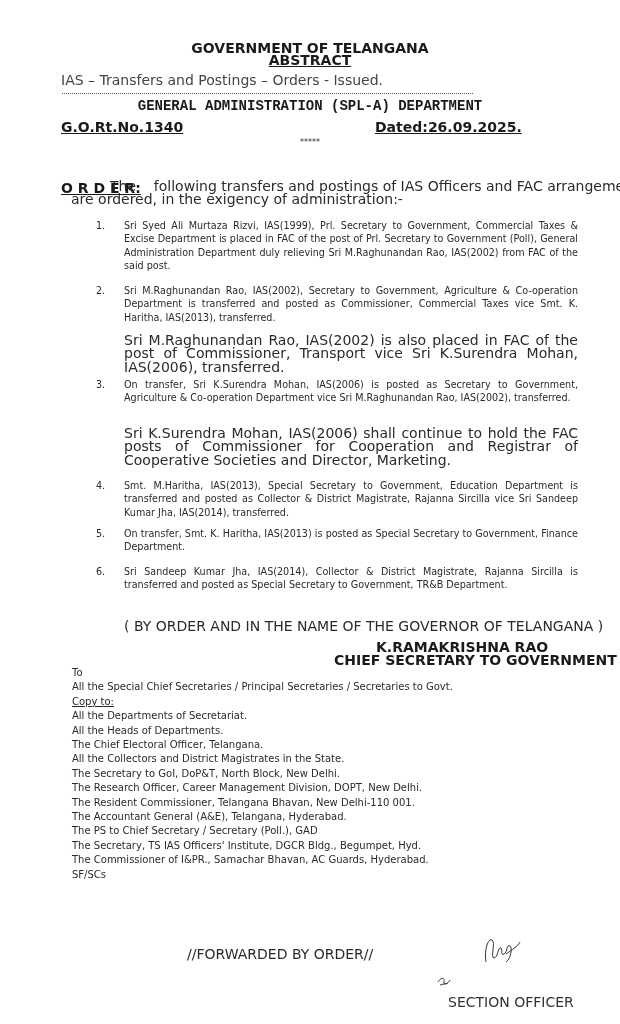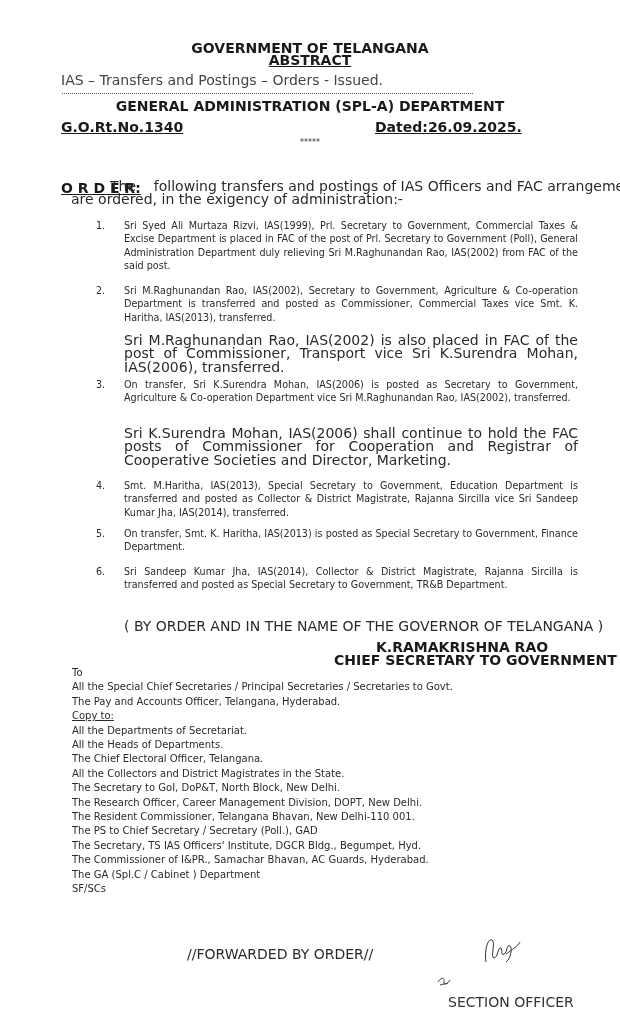--- a/index.html
+++ b/index.html
@@ -18,21 +18,21 @@
   .list { position:absolute; left:72px; font-size:10px; line-height:14.4px; }
   .list div { white-space:nowrap; }
 </style>
 </head>
 <body>
 
 <div class="abs t b center" style="top:42px;">GOVERNMENT OF TELANGANA</div>
 <div class="abs t b center" style="top:54px;"><span class="u">ABSTRACT</span></div>
 <div class="abs t" style="left:61px; top:74px; color:#444;">IAS – Transfers and Postings – Orders - Issued.</div>
 <div class="abs dots" style="top:93px; width:411px;"></div>
-<div class="abs t b center" style="top:100px;">GENERAL ADMINISTRATION (SPL-A) DEPARTMENT</div>
+<div class="abs t b center" style="top:100px;font-family:Liberation Mono, monospace;">GENERAL ADMINISTRATION (SPL-A) DEPARTMENT</div>
 <div class="abs t b u" style="left:61px; top:121px;">G.O.Rt.No.1340</div>
 <div class="abs t b u" style="left:375px; top:121px;">Dated:26.09.2025.</div>
 <div class="abs t center" style="top:136px; font-size:8px;">*****</div>
 <div class="abs t b" style="left:61px; top:154px;margin-top:28px;"><span class="u">O R D E R:</span></div>
 
 <div class="abs t" style="left:110px; top:180px; white-space:pre;">The    following transfers and postings of IAS Officers and FAC arrangements</div>
 <div class="abs t" style="left:71px; top:193px;">are ordered, in the exigency of administration:-</div>
 
 <div class="item" style="top:219px;">
   <span class="num">1.</span>
@@ -61,33 +61,32 @@
   <div class="body">Sri Sandeep Kumar Jha, IAS(2014), Collector &amp; District Magistrate, Rajanna Sircilla is transferred and posted as Special Secretary to Government, TR&amp;B Department.</div>
 </div>
 
 <div class="abs t" style="left:124px; top:620px;">( BY ORDER AND IN THE NAME OF THE GOVERNOR OF TELANGANA )</div>
 <div class="abs t b" style="left:376px; top:641px;">K.RAMAKRISHNA RAO</div>
 <div class="abs t b" style="left:334px; top:654px;">CHIEF SECRETARY TO GOVERNMENT</div>
 
 <div class="list" style="top:666px;">
   <div>To</div>
   <div>All the Special Chief Secretaries / Principal Secretaries / Secretaries to Govt.</div>
-  <div>The Pay and Accounts Officer, Telangana, Hyderabad.</div>
   <div><span class="u">Copy to:</span></div>
   <div>All the Departments of Secretariat.</div>
   <div>All the Heads of Departments.</div>
   <div>The Chief Electoral Officer, Telangana.</div>
   <div>All the Collectors and District Magistrates in the State.</div>
   <div>The Secretary to GoI, DoP&amp;T, North Block, New Delhi.</div>
   <div>The Research Officer, Career Management Division, DOPT, New Delhi.</div>
   <div>The Resident Commissioner, Telangana Bhavan, New Delhi-110 001.</div>
+  <div>The Accountant General (A&amp;E), Telangana, Hyderabad.</div>
   <div>The PS to Chief Secretary /  Secretary (Poll.), GAD</div>
   <div>The Secretary, TS IAS Officers' Institute, DGCR Bldg., Begumpet, Hyd.</div>
   <div>The Commissioner of I&amp;PR., Samachar Bhavan, AC Guards, Hyderabad.</div>
-  <div>The GA (Spl.C / Cabinet ) Department</div>
   <div>SF/SCs</div>
 </div>
 
 <div class="abs t" style="left:187px; top:948px;">//FORWARDED BY ORDER//</div>
 <svg class="abs" style="left:476px; top:932px;" width="50" height="36">
   <path d="M10 30 C 8 18, 12 6, 16 8 C 20 10, 14 26, 18 26 C 22 26, 22 14, 25 16 C 27 18, 24 24, 28 22 C 32 20, 30 12, 34 14 C 37 16, 34 28, 30 30 M 30 22 C 36 18, 42 14, 44 10" stroke="#333" stroke-width="1" fill="none"></path>
 </svg>
 <div class="abs t" style="left:448px; top:968px; color:#333;margin-top:28px;">SECTION OFFICER</div>
 <svg class="abs" style="left:436px; top:974px;" width="16" height="14">
   <path d="M2 8 C 5 3, 9 3, 8 8 C 7 12, 12 10, 14 6 M 4 11 L 12 9" stroke="#444" stroke-width="1" fill="none"></path>

